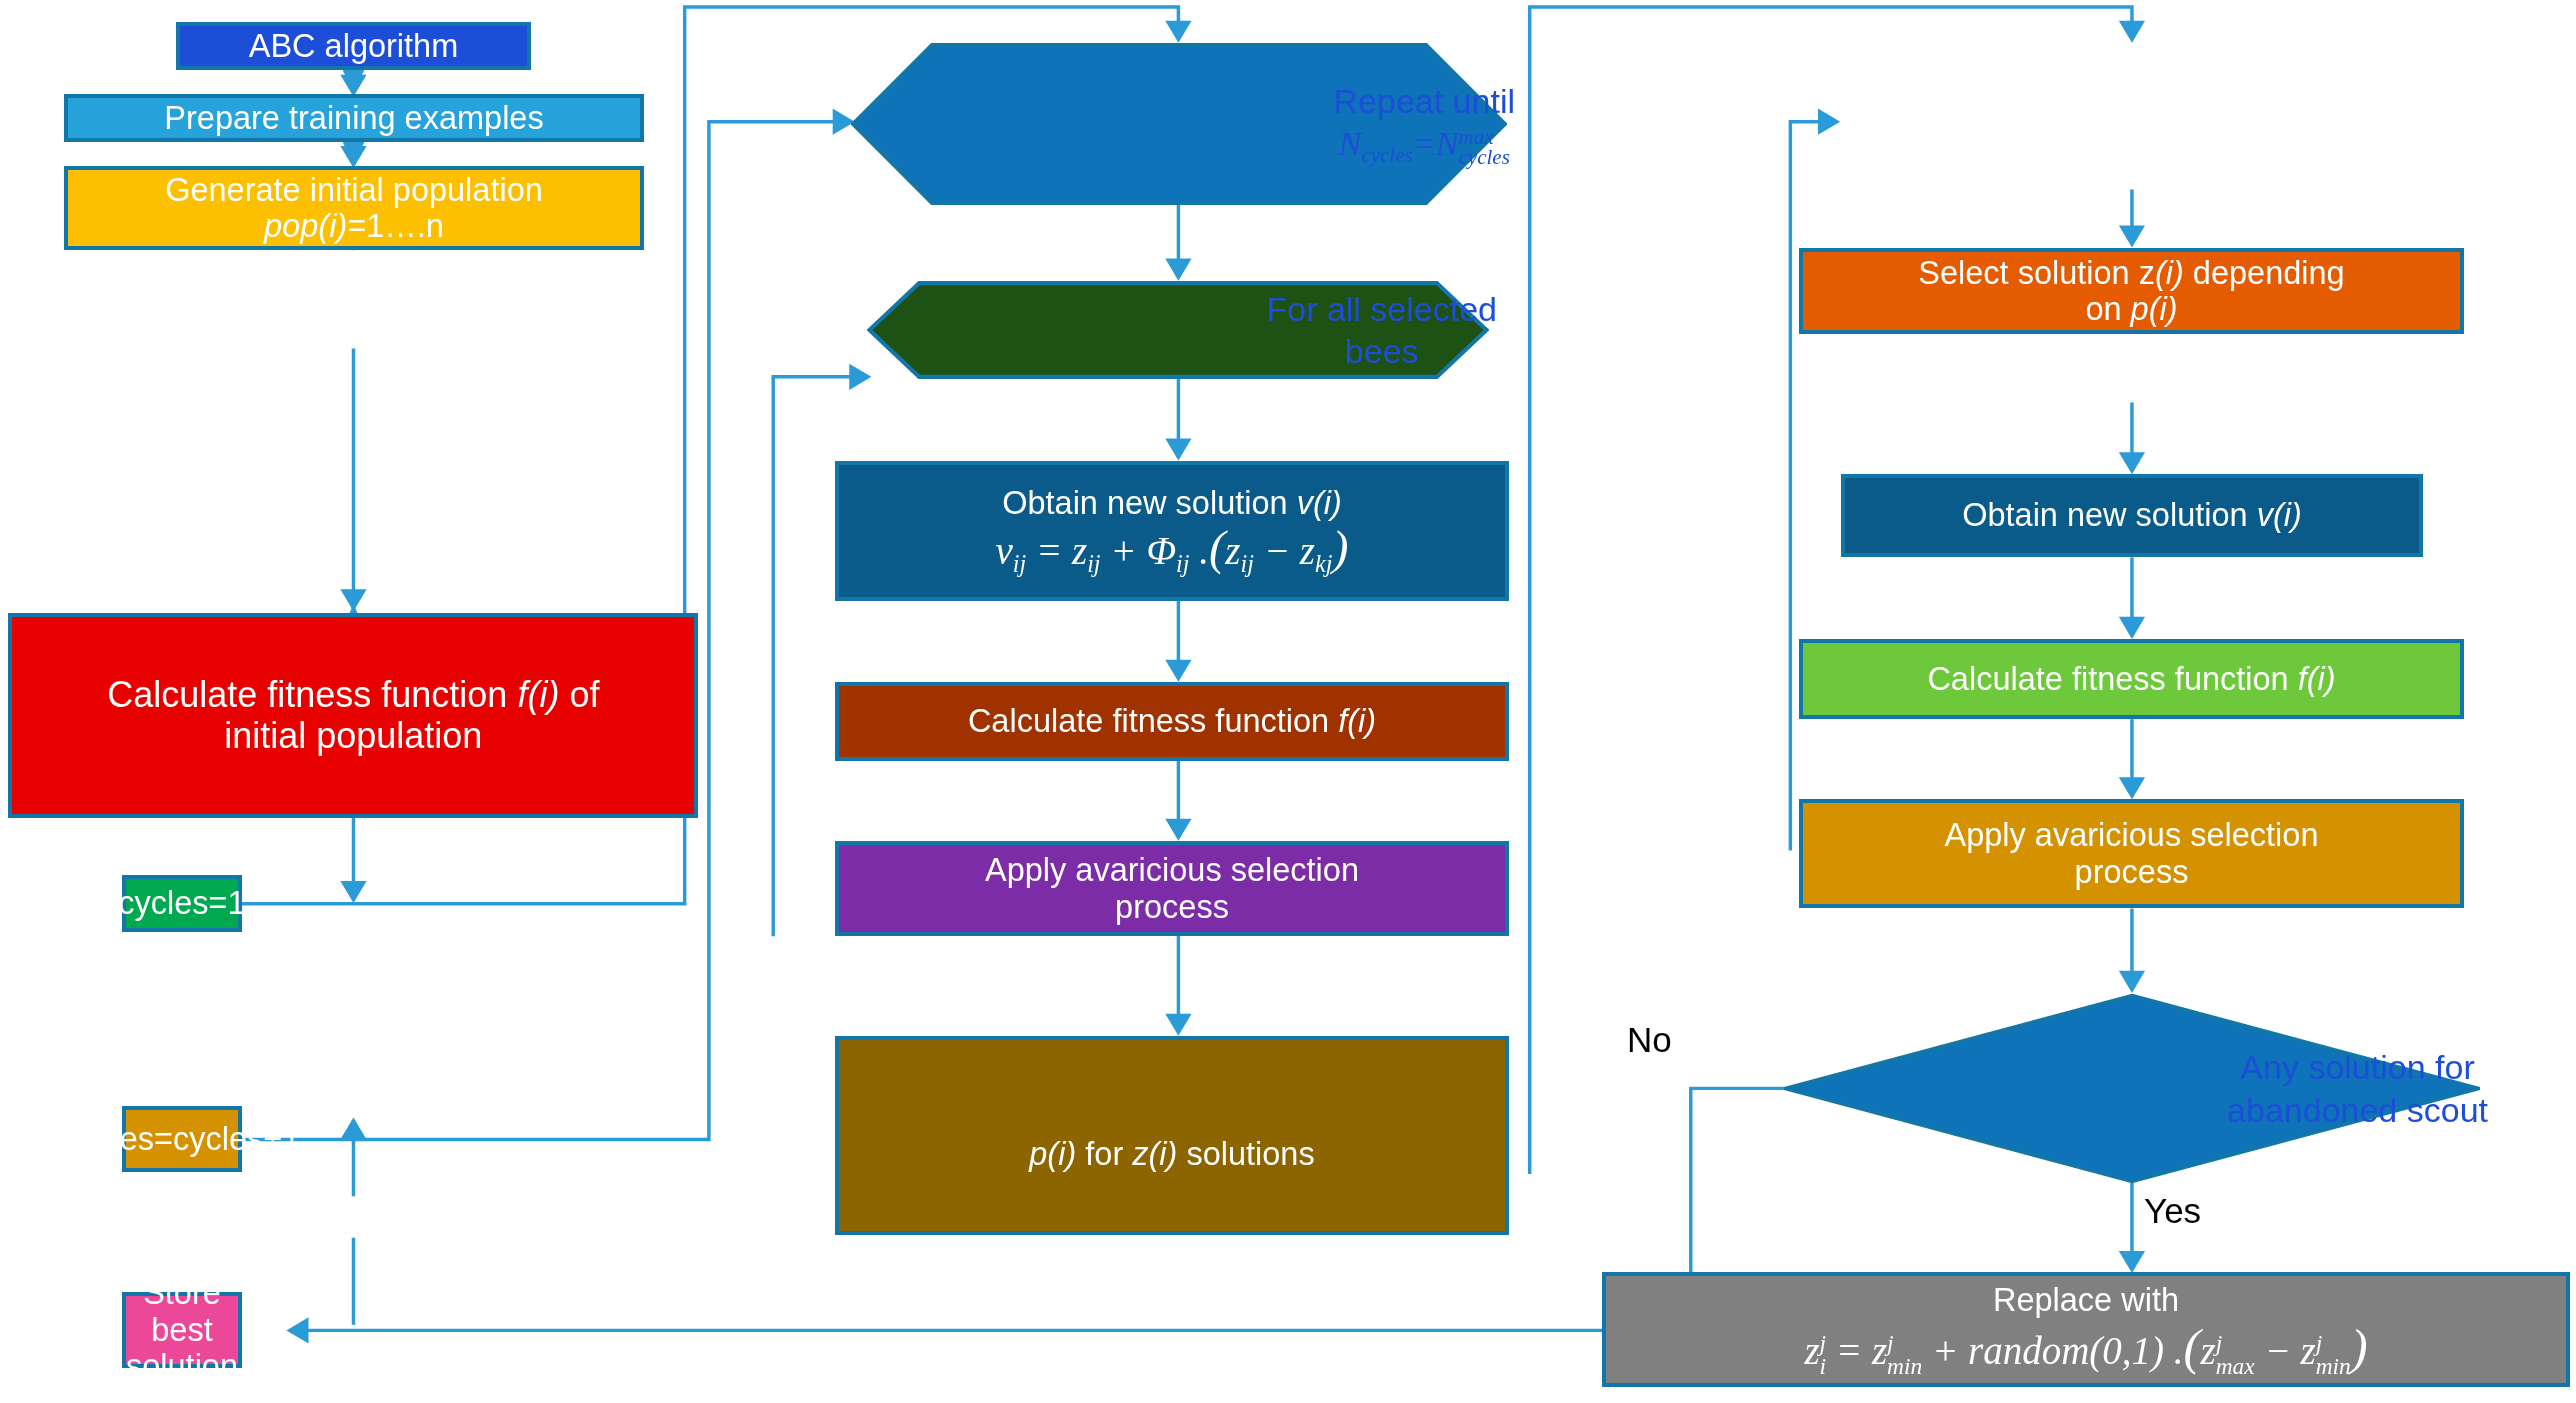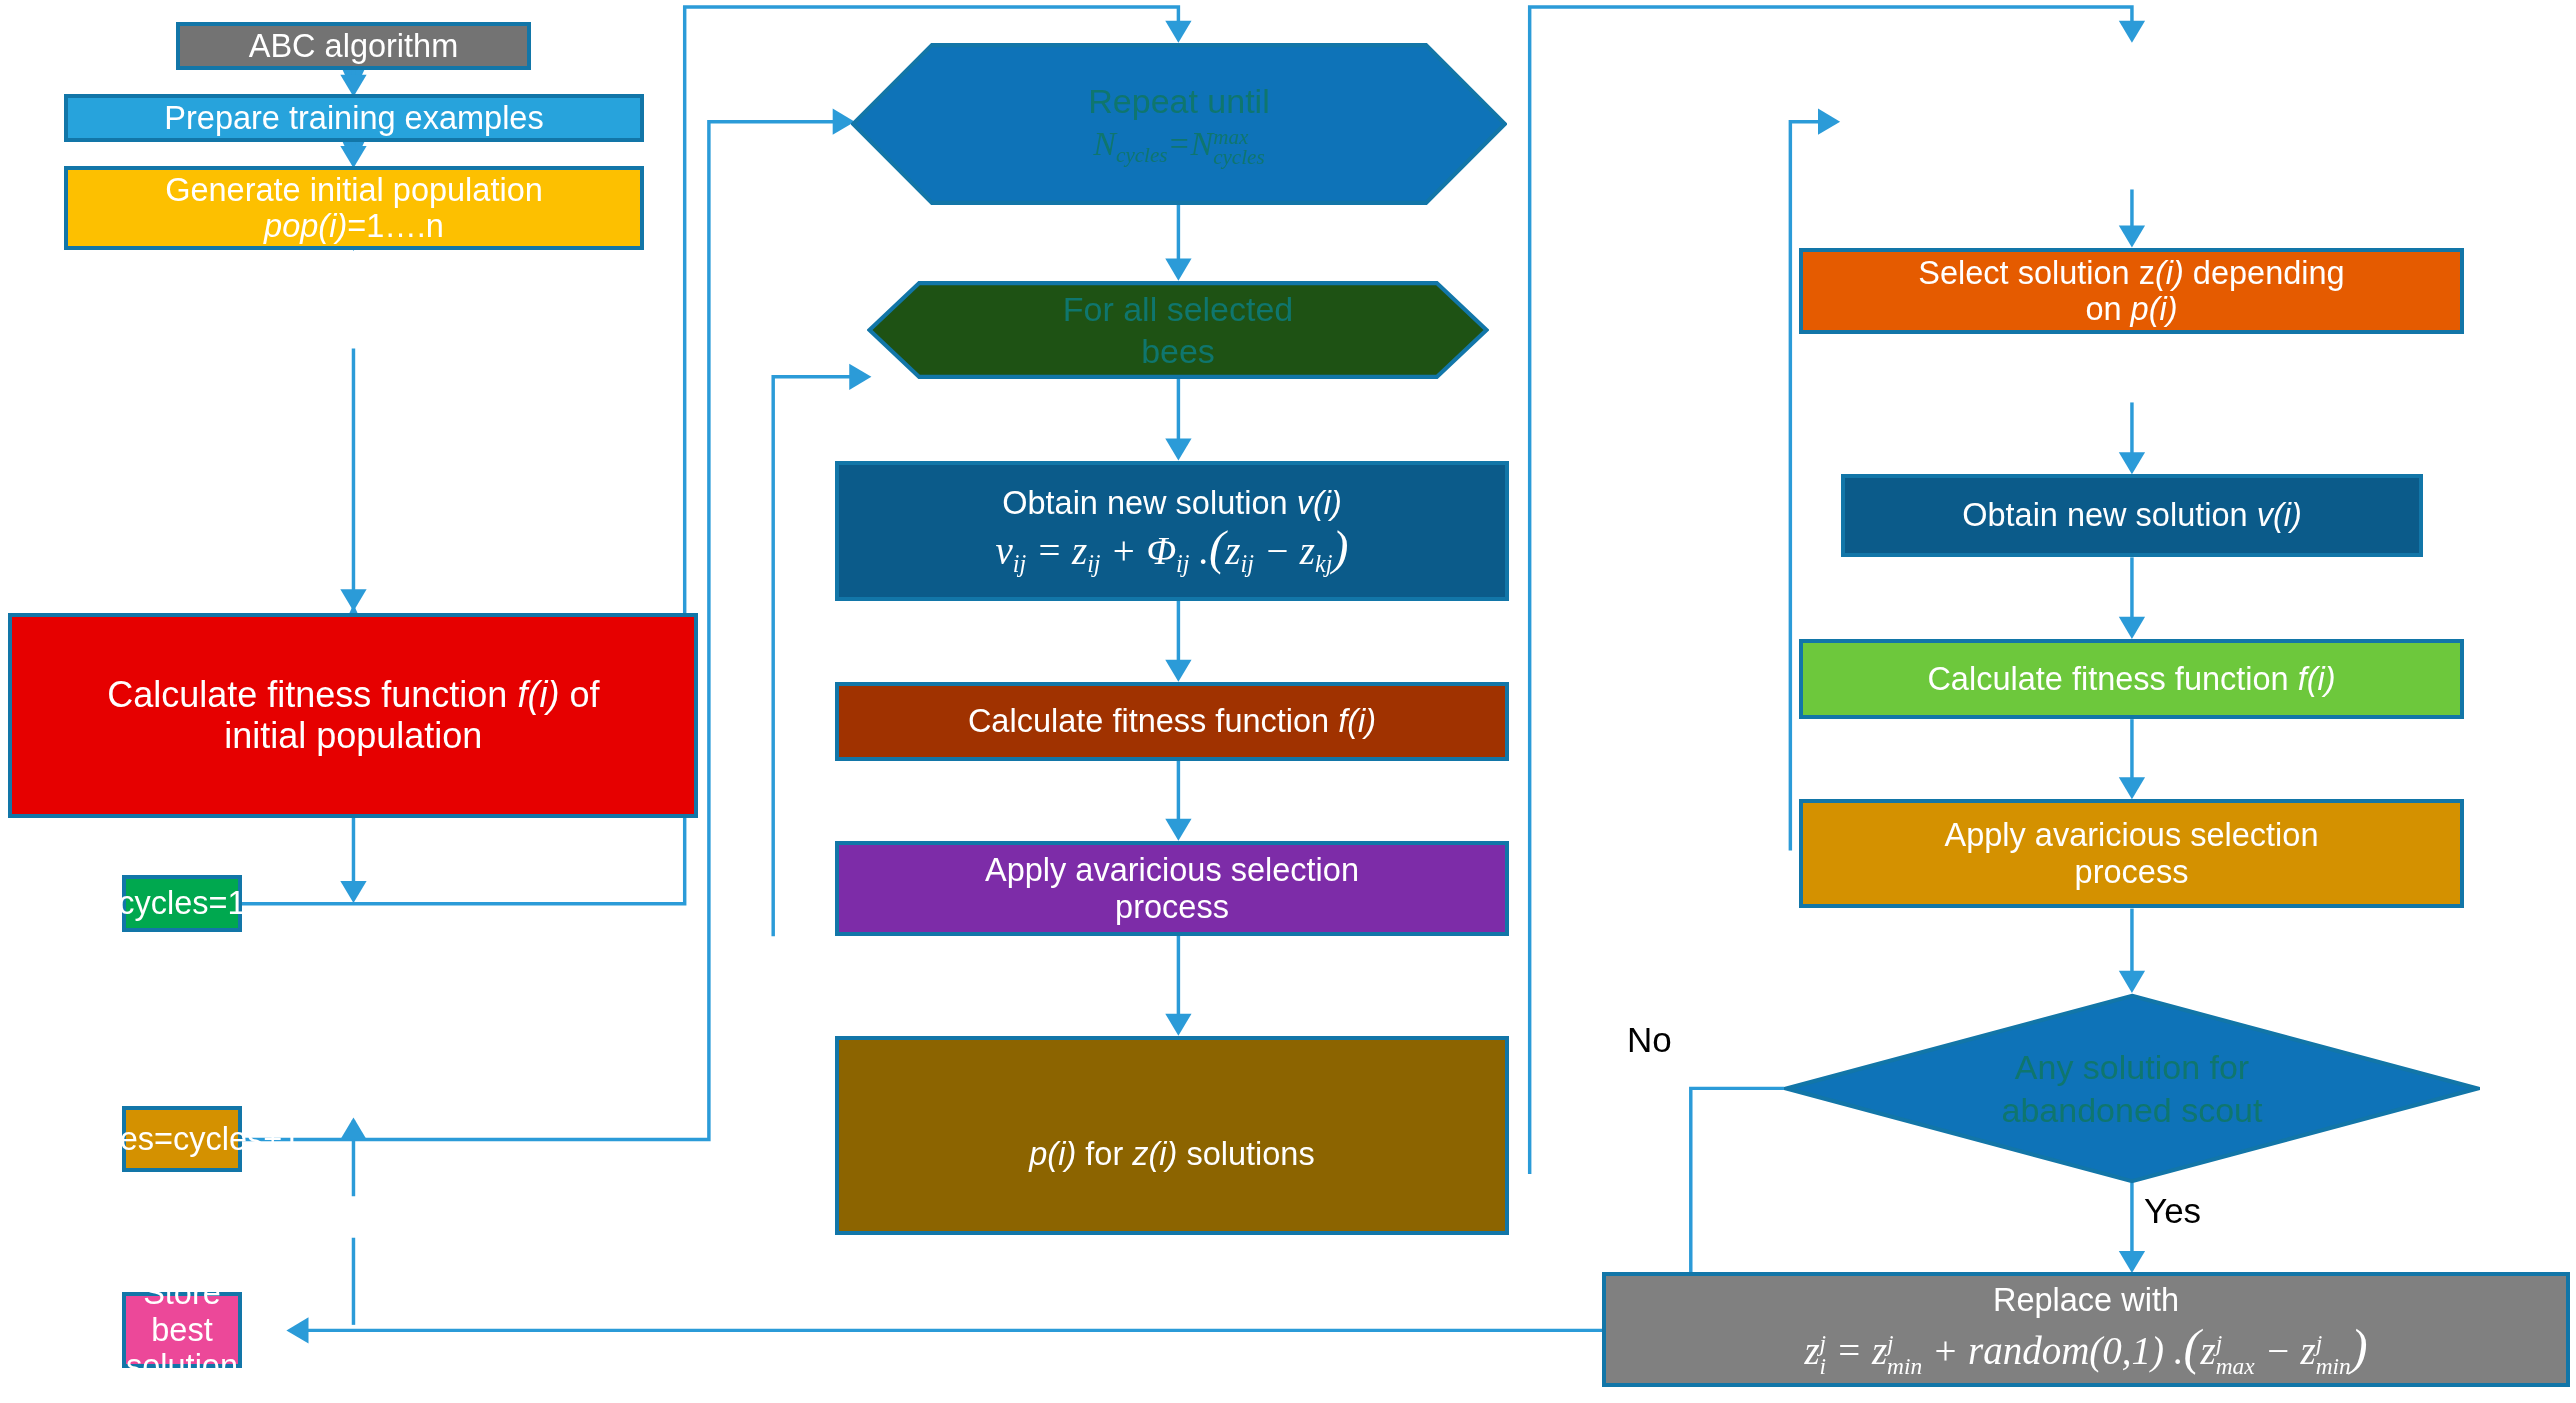--- a/index.html
+++ b/index.html
@@ -14,22 +14,22 @@
   .it{font-style:italic;}
   .mono-math{font-family:Liberation Serif, serif;font-style:italic;}
   .frac{display:inline-block;vertical-align:middle;text-align:center;}
   .frac .num{display:block;padding:0 7px;}
   .frac .den{display:block;border-top:2.8px solid #ffffff;padding:0 7px;}
   .sub{font-size:.62em;vertical-align:-0.34em;}
   .subsup{display:inline-block;vertical-align:middle;font-size:.62em;line-height:.95;text-align:left;}
   .subsup i{display:block;font-style:italic;}
   .hexwrap,.diawrap{position:absolute;}
   .hexwrap svg,.diawrap svg{position:absolute;left:0;top:0;}
-  .hexlabel,.dialabel{position:absolute;left:0;top:0;width:100%;height:100%;
-        display:flex;align-items:center;justify-content:center;text-align:center;color:#0f766e;line-height:1.25;}
+  .hexlabel,.dialabel{position:absolute;left:8px;top:0;width:100%;height:100%;
+        display:flex;align-items:center;justify-content:flex-end;text-align:center;color:#1d4ed8;line-height:1.25;}
   .big{font-size:34px;}
 </style>
 </head>
 <body>
 
 <div id="stage">
 
   <svg id="wires" viewBox="0 0 3725 2029">
     <defs>
       <marker id="ar" markerWidth="9" markerHeight="9" refX="7.6" refY="4.5" orient="auto" markerUnits="strokeWidth">
@@ -100,21 +100,21 @@
       <polygon points="3083,358 3064,326 3102,326"></polygon>
       <polygon points="3083,686 3064,654 3102,654"></polygon>
       <polygon points="3083,924 3064,892 3102,892"></polygon>
       <polygon points="3083,1156 3064,1124 3102,1124"></polygon>
       <polygon points="3083,1436 3064,1404 3102,1404"></polygon>
       <polygon points="3083,1841 3064,1809 3102,1809"></polygon>
       <polygon points="414,1924 446,1905 446,1943"></polygon>
     </g>
   </svg>
 
-  <div class="node rect" style="left:176px;top:22px;width:355px;height:48px;background:#737373;font-size:32.5px;">
+  <div class="node rect" style="left:176px;top:22px;width:355px;height:48px;background:#1d4ed8;font-size:32.5px;">
     <span class="txt">ABC algorithm</span>
   </div>
 
   <div class="node rect" style="left:64px;top:94px;width:580px;height:48px;background:#27A3DC;font-size:32.5px;">
     <span class="txt">Prepare training examples</span>
   </div>
 
   <div class="node rect" style="left:64px;top:166px;width:580px;height:84px;background:#FDC000;font-size:32.5px;">
     <span class="txt">
       <span>Generate initial population</span><br>

